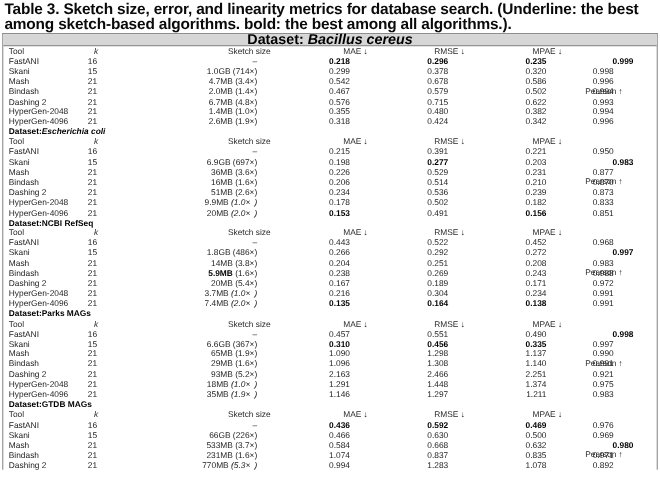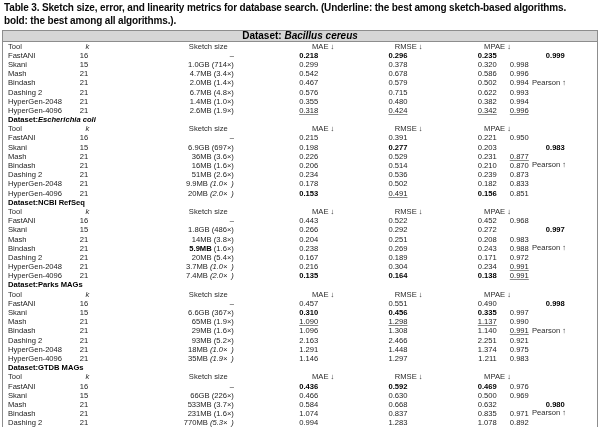--- a/index.html
+++ b/index.html
@@ -2,48 +2,48 @@
 <html><head>
 <meta charset="utf-8">
 <style>
   html,body{margin:0;padding:0;}
   body{
     width:600px;height:436px;background:#ffffff;color:#000;
     font-family:"Liberation Sans", sans-serif;
     -webkit-font-smoothing:antialiased;
   }
   .caption{
-    font-weight:bold;font-size:10px;line-height:12.8px;
+    font-weight:bold;font-size:14px;line-height:12.8px;
     padding:2px 8px 0 4px;letter-spacing:-0.15px;color:#0a0a0a;
   }
   .tblwrap{
     margin:2px 2px 0 2px;
     border:1px solid #8d8d8d;border-bottom:none;
     font-size:7.6px;color:#1c1c1c;
   }
   .banner{
     background:#d6d6d6;border-bottom:1px solid #8d8d8d;
     text-align:center;font-weight:bold;
-    height:10px;line-height:10px;font-size:10px;color:#000;
+    height:10px;line-height:10px;font-size:13px;color:#000;
   }
   .row{display:flex;height:9.2px;line-height:9.3px;overflow:visible;}
   .dsrow{font-weight:bold;padding-left:5px;color:#000;}
   .hdr{color:#2a2a2a;gap:13px;}
   .it{font-style:italic;}
   .b{font-weight:bold;color:#000;padding-left:36px;}
-  .u{text-decoration:underline;text-decoration-color:#8a8a8a;text-underline-offset:1px;margin-top:48px;}
+  .u{text-decoration-color:#8a8a8a;text-underline-offset:1px;margin-top:48px;}
   
   .c-tool{width:80px;padding-left:5px;text-align:left;white-space:nowrap;}
   .c-k{width:66px;padding-right:5px;}
   .c-k.h{text-align:left;padding-left:4px;padding-right:0;font-style:italic;}
   .c-size{width:100px;text-align:right;padding-right:8px;white-space:nowrap;}
-  .c-size.h{text-align:center;padding-left:22px;padding-right:0;}
+  .c-size.h{text-align:right;padding-left:22px;padding-right:0;}
   .c-m{width:85px;text-align:right;padding-right:13px;}
   .c-m.h{text-align:right;padding-left:11px;padding-right:0;}
-  .c-p{width:86px;text-align:left;padding-right:10px;}
+  .c-p{width:86px;text-align:center;padding-right:10px;}
   .c-p.h{text-align:left;padding-left:8px;padding-right:0;margin-top:36px;}
 </style>
 </head>
 <body>
 
 <div class="caption">Table 3. Sketch size, error, and linearity metrics for database search. (Underline: the best among sketch-based algorithms. bold: the best among all algorithms.).</div>
 
 <div class="tblwrap">
   <div id="tbl-body">
       <div class="banner"><span>Dataset: </span><span class="it">Bacillus cereus</span></div>

